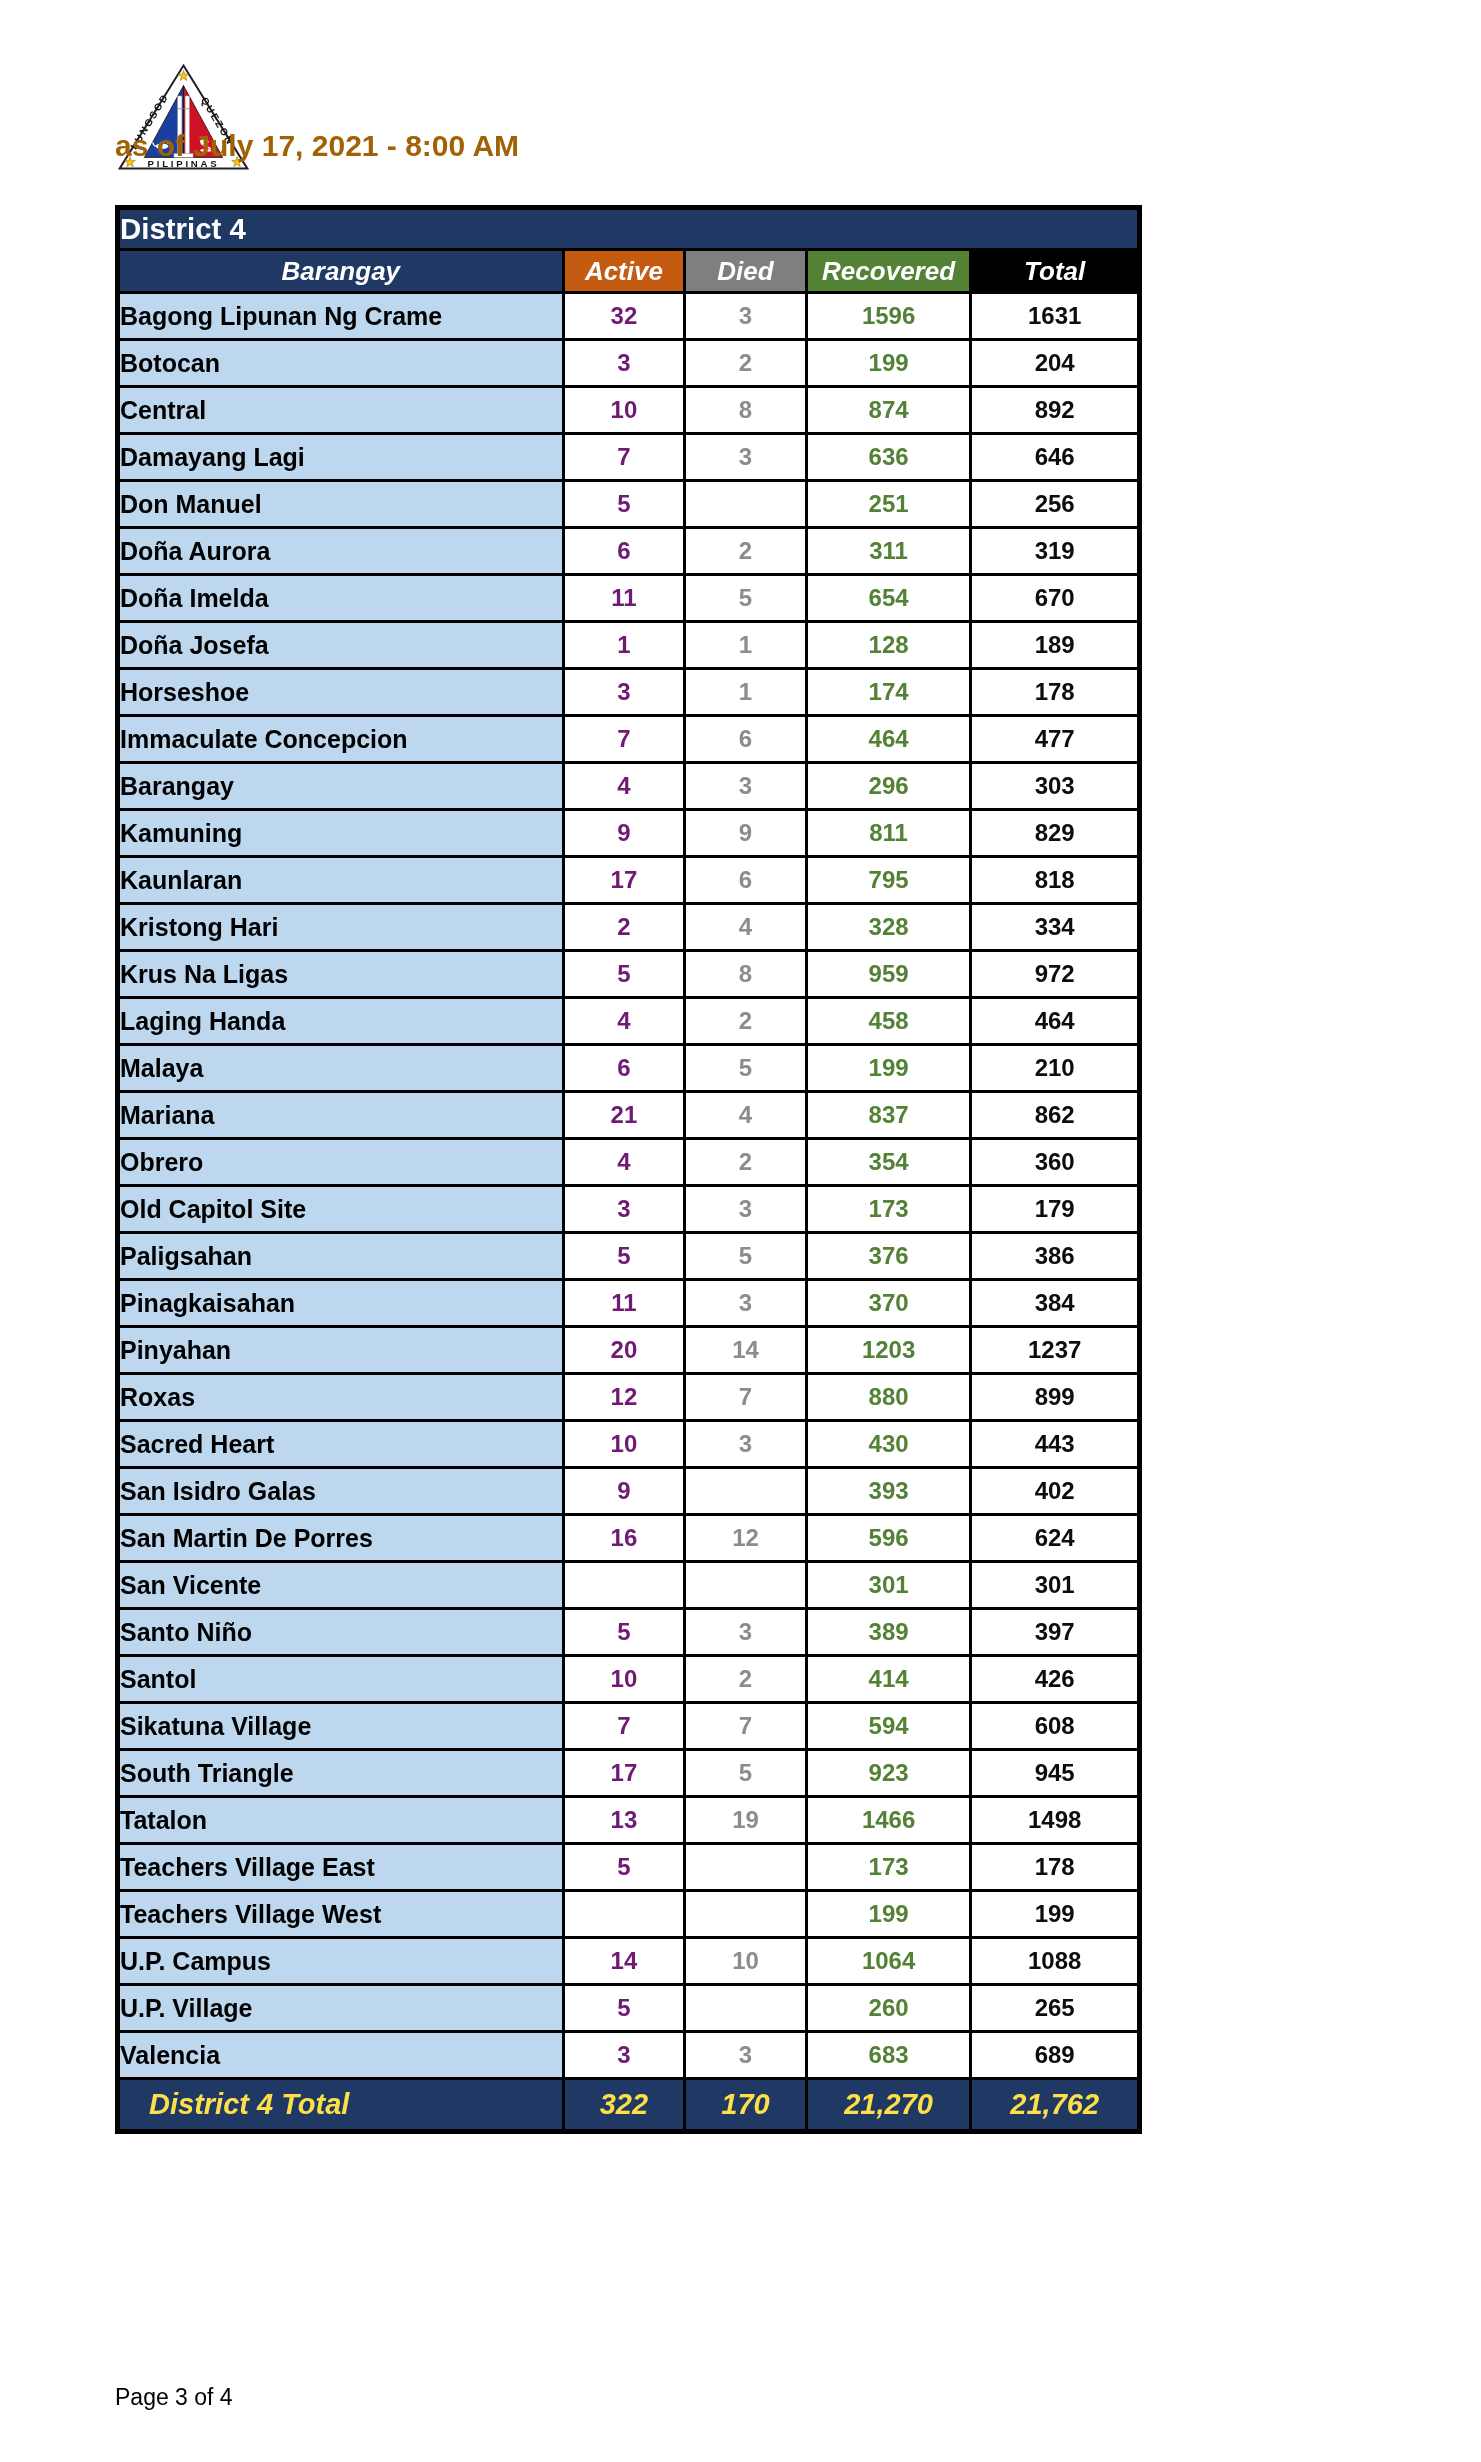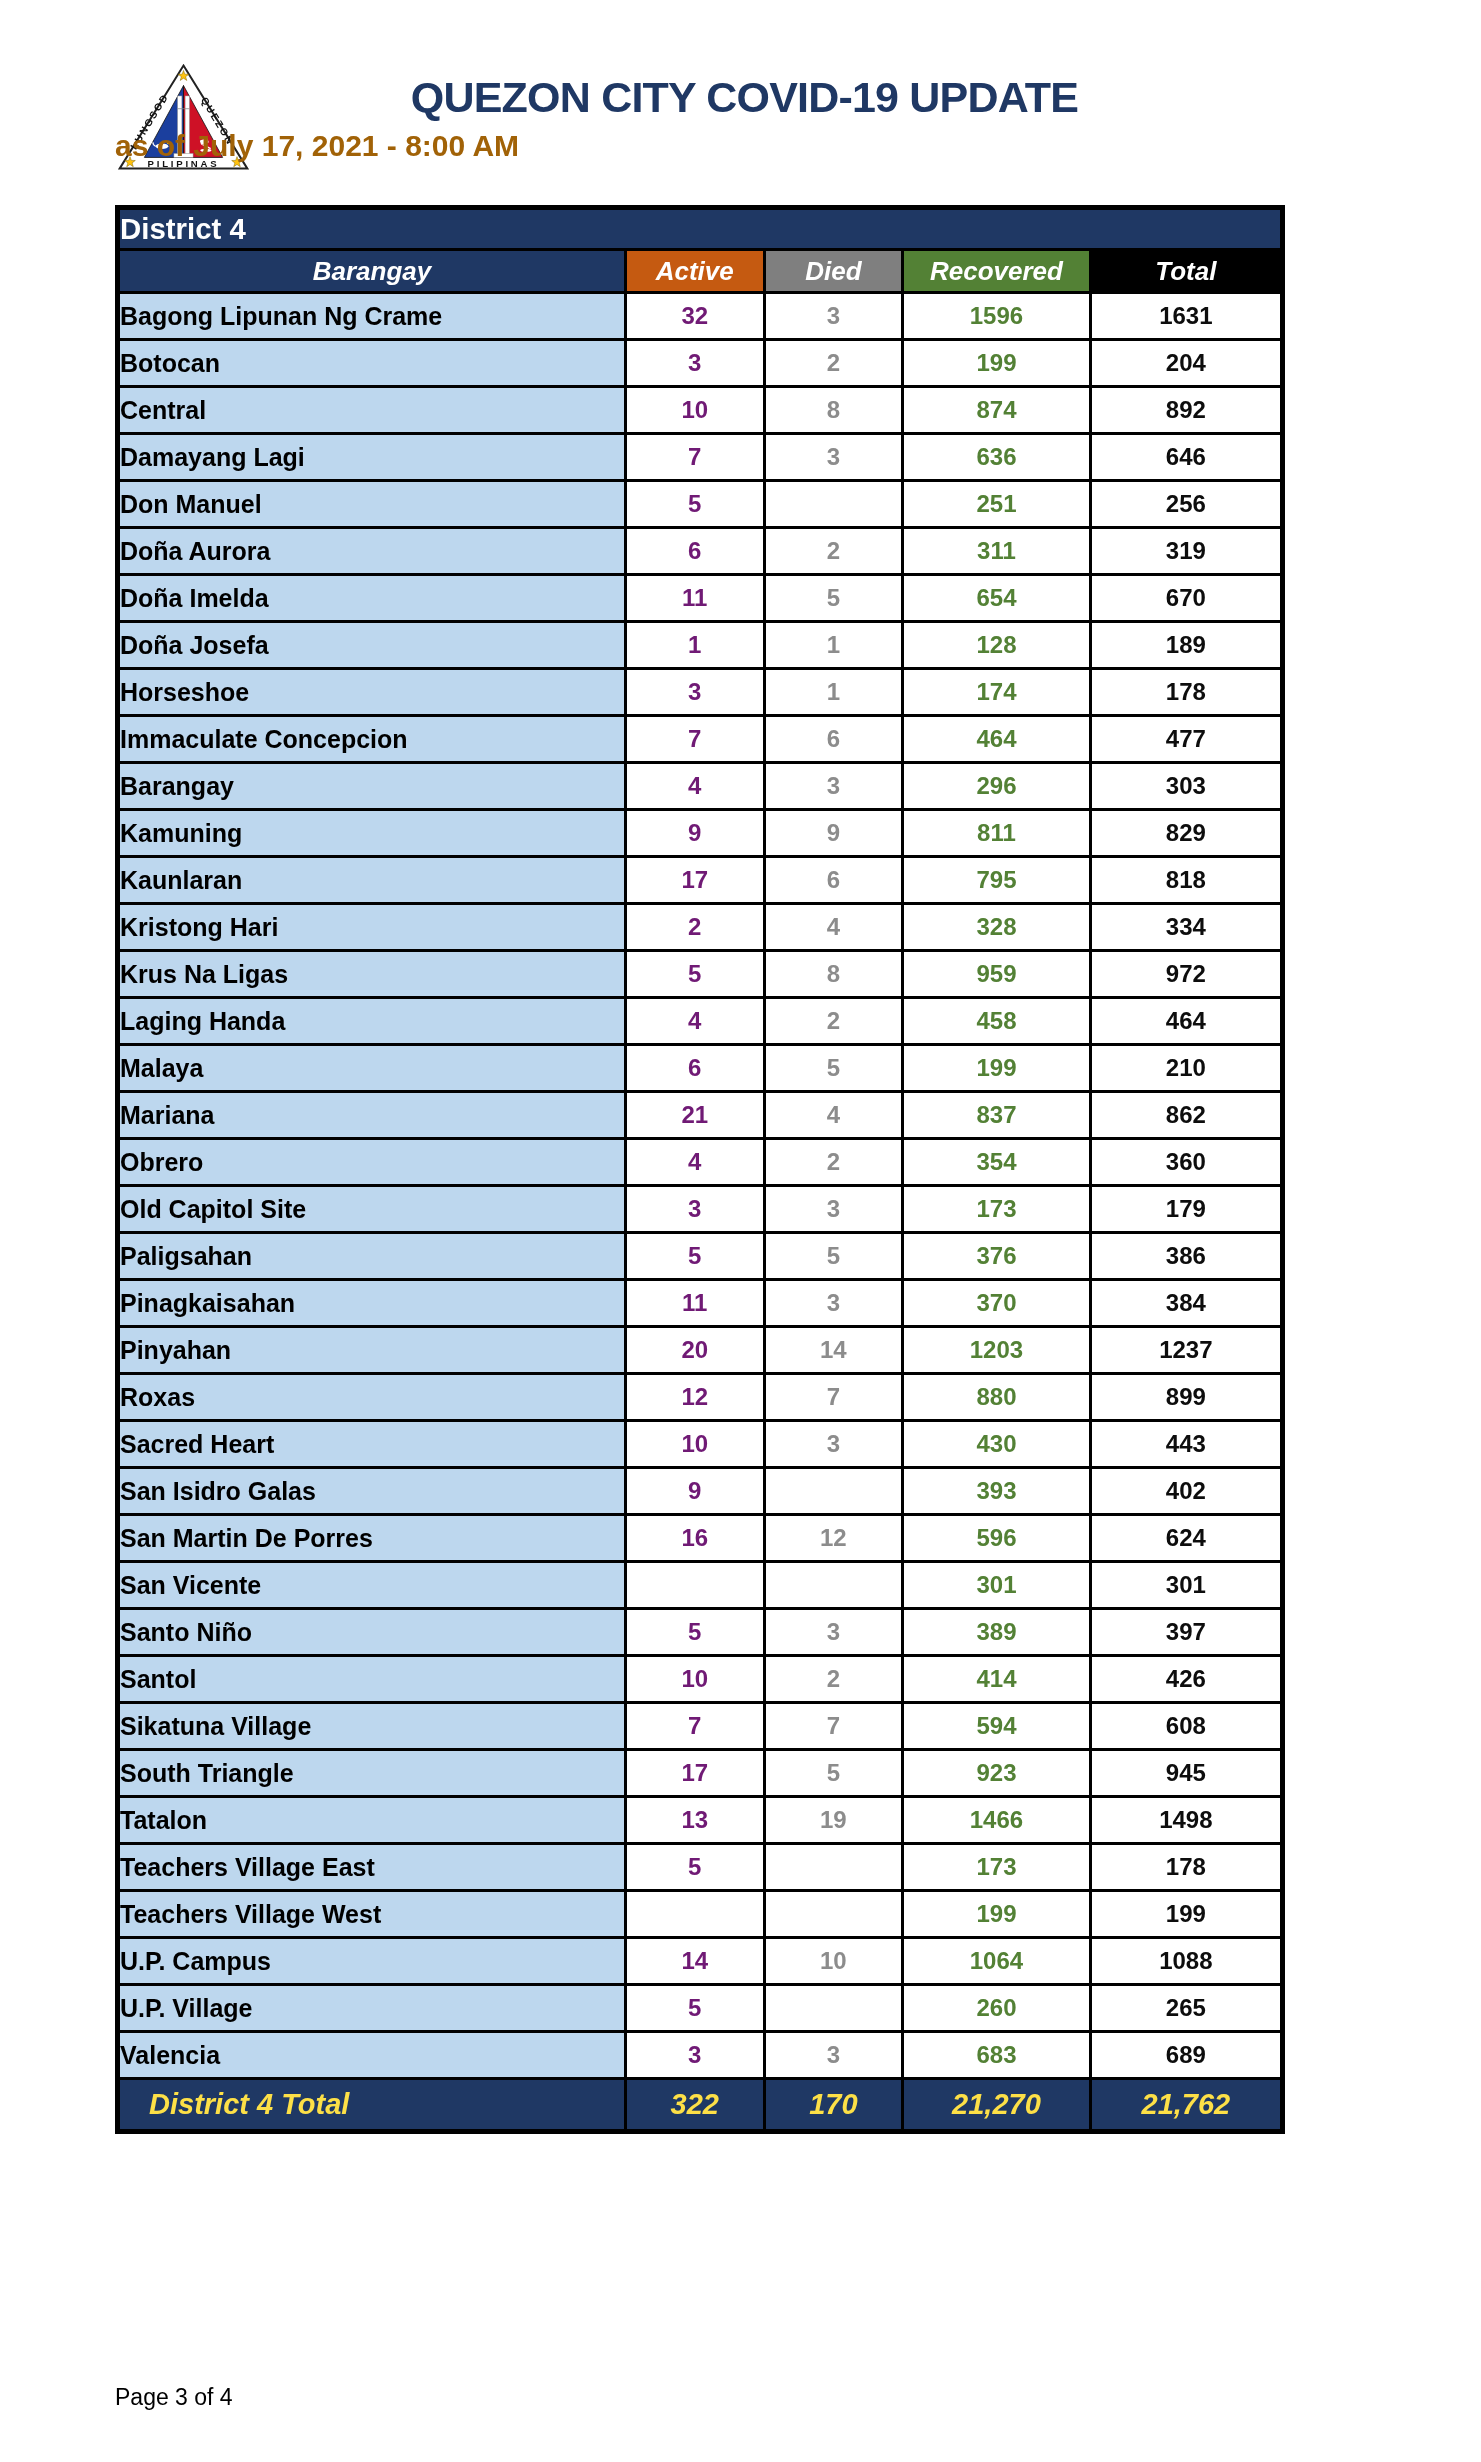--- a/index.html
+++ b/index.html
@@ -40,21 +40,21 @@
     font-size: 30px;
     font-weight: 700;
     color: #a16207;
     white-space: nowrap;
   }
   
   table.covid {
     position: absolute;
     left: 115px;
     top: 205px;
-    width: 1170px;
+    width: 1027px;
     border-collapse: collapse;
     border: 5.6px solid #000000;
     table-layout: fixed;
   }
   table.covid th, table.covid td {
     border: 3.2px solid #000000;
     padding: 0;
     overflow: hidden;
     white-space: nowrap;
   }
@@ -167,21 +167,20 @@
 
     <use href="#star" transform="translate(82,15)" fill="#FFC20E" stroke="#7a6000" stroke-width="0.6"></use>
     <use href="#star" transform="translate(15,123)" fill="#FFC20E" stroke="#7a6000" stroke-width="0.6"></use>
     <use href="#star" transform="translate(149,123)" fill="#FFC20E" stroke="#7a6000" stroke-width="0.6"></use>
 
     <text class="seal-text" font-size="12.5" letter-spacing="2.5" text-anchor="middle" transform="rotate(-58.5 43 74)" x="43" y="74">LUNGSOD</text>
     <text class="seal-text" font-size="12.5" letter-spacing="2.5" text-anchor="middle" transform="rotate(58.5 121 74)" x="121" y="74">QUEZON</text>
     <text class="seal-text" font-size="12" letter-spacing="3.5" text-anchor="middle" x="82" y="128.5">PILIPINAS</text>
   </svg>
 
-  <div class="title">QUEZON CITY COVID-19 UPDATE</div>
   <div class="subtitle">as of July 17, 2021 - 8:00 AM</div>
 
   <table class="covid">
     <colgroup>
       <col style="width:43.6%">
       <col style="width:11.9%">
       <col style="width:11.9%">
       <col style="width:16.1%">
       <col style="width:16.5%">
     </colgroup>

